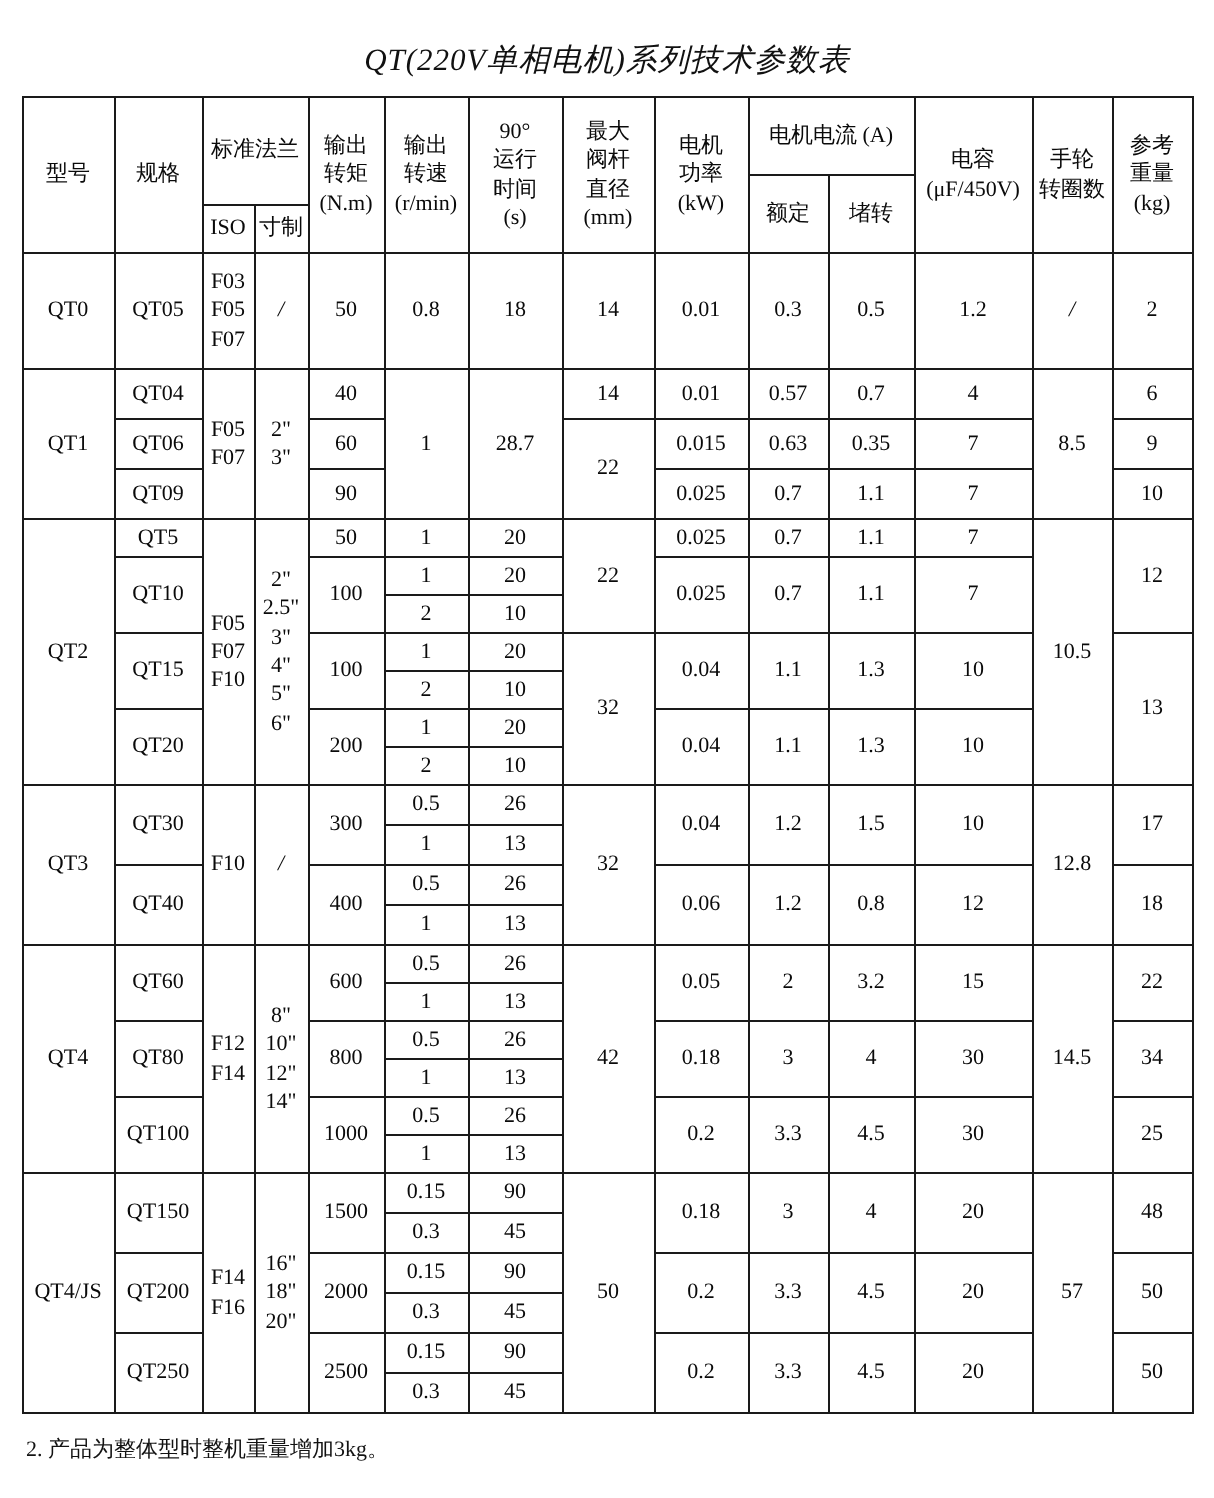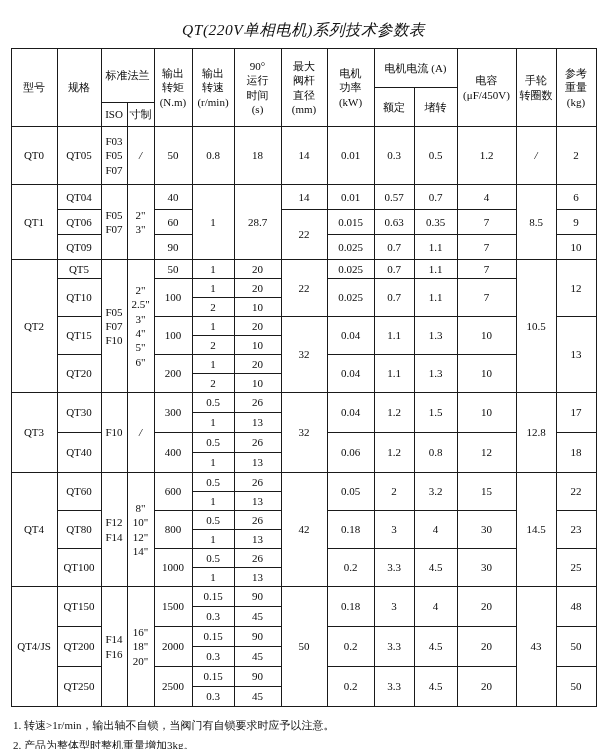--- a/index.html
+++ b/index.html
@@ -288,21 +288,21 @@
         </tr>
         <tr>
           <td rowspan="2">QT80</td>
           <td rowspan="2">800</td>
           <td>0.5</td>
           <td>26</td>
           <td rowspan="2">0.18</td>
           <td rowspan="2">3</td>
           <td rowspan="2">4</td>
           <td rowspan="2">30</td>
-          <td rowspan="2">23</td>
+          <td rowspan="2">34</td>
         </tr>
         <tr>
           <td>1</td>
           <td>13</td>
         </tr>
         <tr>
           <td rowspan="2">QT100</td>
           <td rowspan="2">1000</td>
           <td>0.5</td>
           <td>26</td>
@@ -325,21 +325,21 @@
 18"
 20"</td>
           <td rowspan="2">1500</td>
           <td>0.15</td>
           <td>90</td>
           <td rowspan="6">50</td>
           <td rowspan="2">0.18</td>
           <td rowspan="2">3</td>
           <td rowspan="2">4</td>
           <td rowspan="2">20</td>
-          <td rowspan="6">43</td>
+          <td rowspan="6">57</td>
           <td rowspan="2">48</td>
         </tr>
         <tr>
           <td>0.3</td>
           <td>45</td>
         </tr>
         <tr>
           <td rowspan="2">QT200</td>
           <td rowspan="2">2000</td>
           <td>0.15</td>
@@ -366,16 +366,15 @@
           <td rowspan="2">50</td>
         </tr>
         <tr>
           <td>0.3</td>
           <td>45</td>
         </tr>
       </tbody>
   </table>
 
   <div class="footnotes">
-    <div class="footnote">1. 转速&gt;1r/min，输出轴不自锁，当阀门有自锁要求时应予以注意。</div>
     <div class="footnote">2. 产品为整体型时整机重量增加3kg。</div>
   </div>
 </div>
 
 </body></html>

